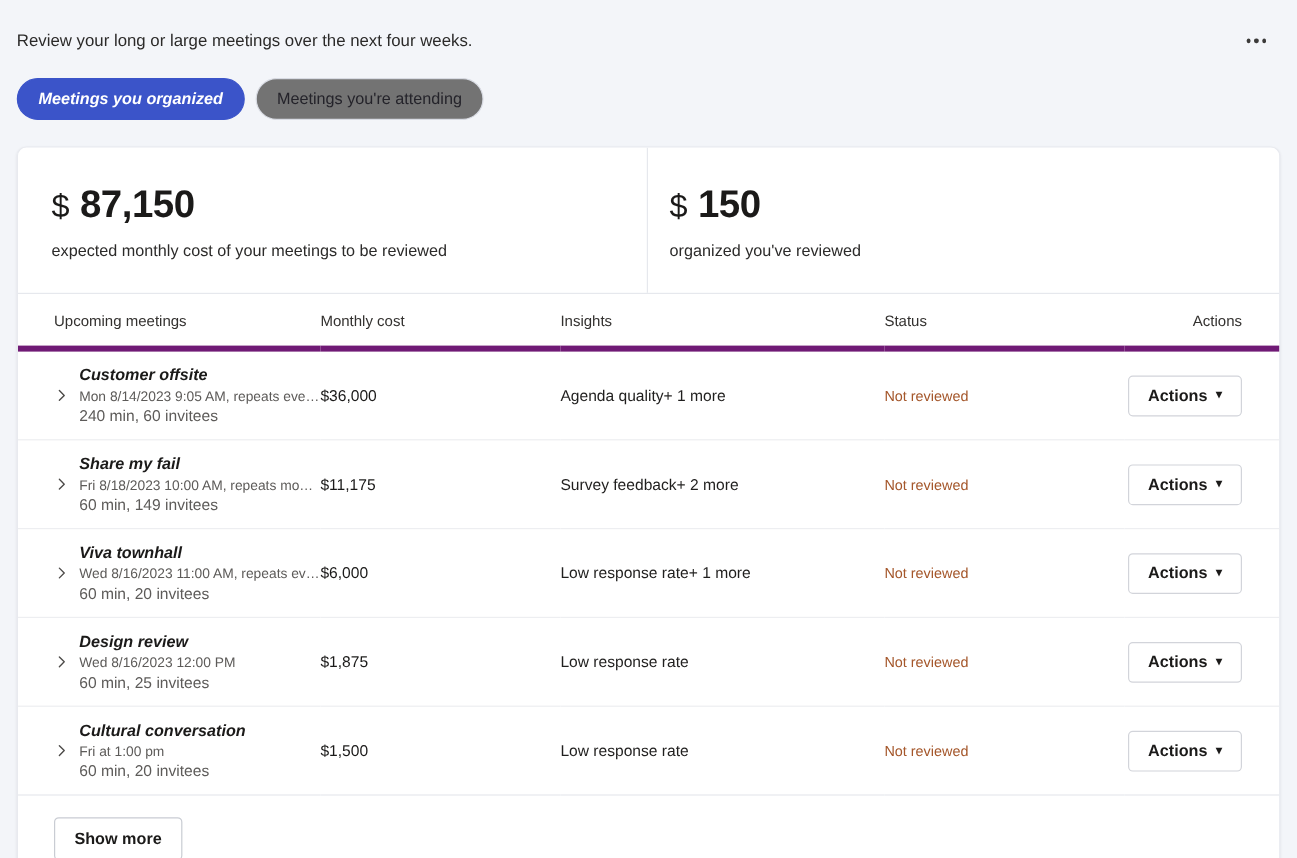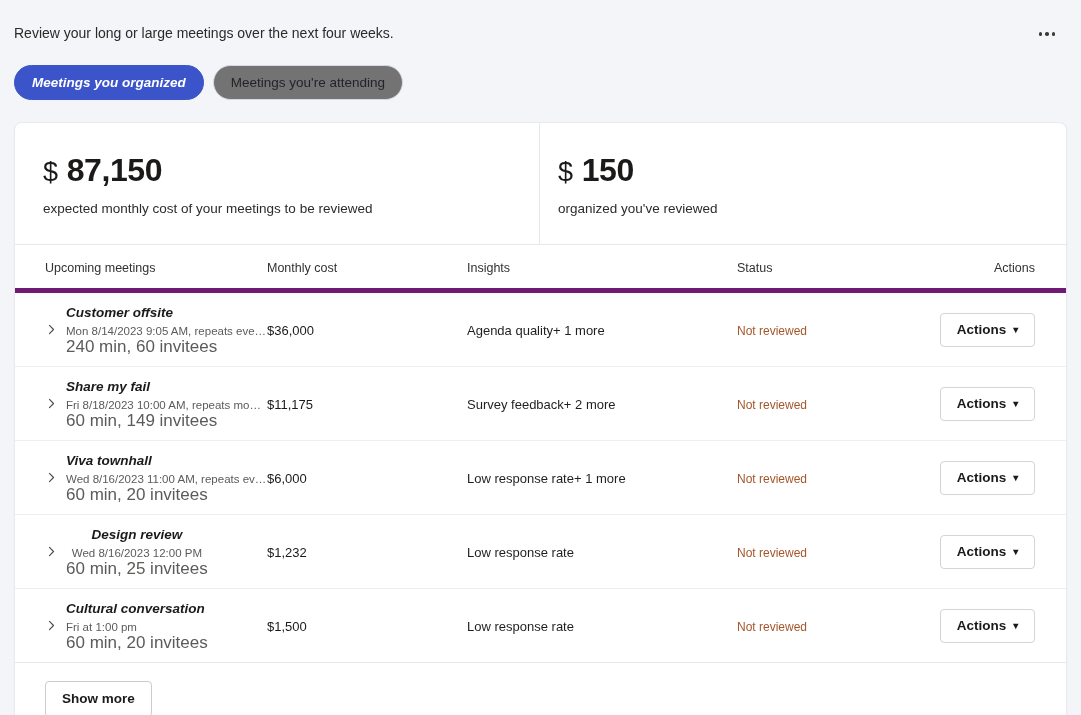--- a/index.html
+++ b/index.html
@@ -188,21 +188,21 @@
   .mtg-when {
     font-size: 11.5px;
     color: #5d5b59;
     line-height: 16px;
     margin-top: 1px;
     white-space: nowrap;
     overflow: hidden;
     text-overflow: ellipsis;
   }
   .mtg-meta {
-    font-size: 17px;
+    font-size: 13px;
     color: #5d5b59;
     line-height: 16px;
   }
   .cost {
     font-size: 13px;
     color: #1b1a19;
   }
   .insight {
     font-size: 13px;
     color: #201f1e;
@@ -375,35 +375,35 @@
         <td class="col-status"><span class="status">Not reviewed</span></td>
         <td class="col-act">
           <button class="actions-btn">
             <span>Actions</span>
             <span class="caret">▾</span>
           </button>
         </td>
       </tr>
 
       <tr class="row">
-        <td class="col-name" style="padding-left:0 !important;text-align:center;">
+        <td class="col-name" style="padding-left:0 !important;">
           <div class="mtg-cell">
             <span class="chev">
               <svg width="13" height="13" viewBox="0 0 16 16">
                   <path d="M5.5 3 10.5 8 5.5 13" fill="none" stroke="currentColor" stroke-width="1.4" stroke-linecap="round" stroke-linejoin="round"></path>
                 </svg>
             </span>
             <div class="mtg-text">
               <div class="mtg-title">Design review</div>
               <div class="mtg-when">Wed 8/16/2023 12:00 PM</div>
               <div class="mtg-meta">60 min, 25 invitees</div>
             </div>
           </div>
         </td>
-        <td class="col-cost"><span class="cost">$1,232</span></td>
+        <td class="col-cost"><span class="cost">$1,875</span></td>
         <td class="col-ins">
           <span class="insight">Low response rate</span><span class="insight more"></span>
         </td>
         <td class="col-status"><span class="status">Not reviewed</span></td>
         <td class="col-act">
           <button class="actions-btn">
             <span>Actions</span>
             <span class="caret">▾</span>
           </button>
         </td>

